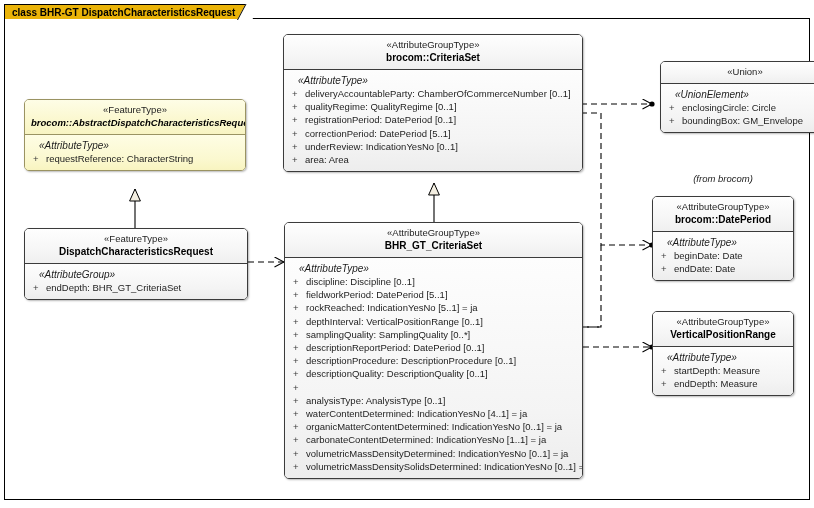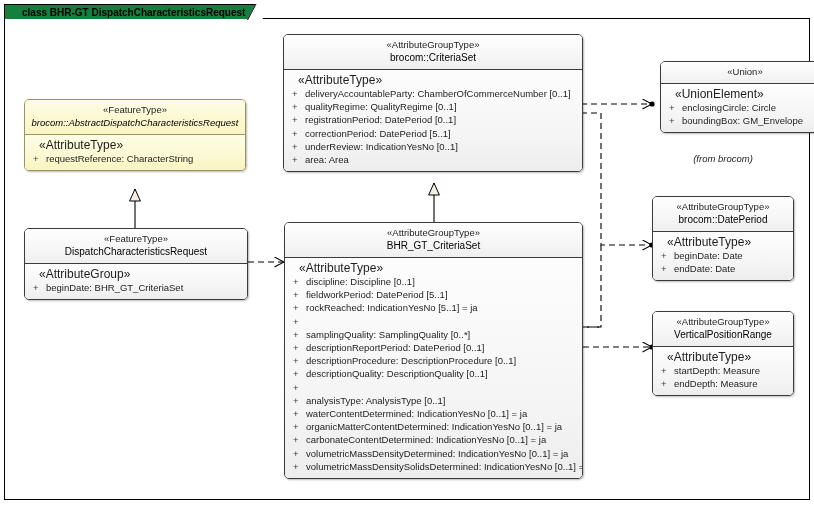--- a/index.html
+++ b/index.html
@@ -30,24 +30,24 @@
     border: 1px solid #000000;
     box-sizing: border-box;
     background: transparent;
   }
   .frame-tab {
     position: absolute;
     left: 4px;
     top: 4px;
     height: 15px;
     box-sizing: border-box;
-    background: #15803d;
+    background: #eab308;
     border: 1px solid #000000;
     border-bottom: none;
-    padding: 1px 16px 1px 17px;
+    padding: 1px 16px 1px 7px;
     font-size: 10px;
     font-weight: bold;
     color: #000000;
     line-height: 13px;
     white-space: nowrap;
     z-index: 5;
   }
   
   .frame-tab-cut {
     position: absolute;
@@ -90,43 +90,44 @@
     border-bottom-color: #9a9362;
   }
   .stereo {
     font-size: 9.5px;
     color: #1d1d1d;
     line-height: 12px;
     white-space: nowrap;
   }
   .cname {
     font-size: 10px;
-    font-weight: normal;
+    font-weight: bold;
     color: #000000;
     line-height: 13px;
     white-space: nowrap;
   }
   .cname.abstract {
     font-style: italic;
   }
 
   .uml-body {
     padding: 4px 4px 5px 4px;
     background: linear-gradient(to bottom, #fdfdfd 0%, #f4f4f4 70%, #ededed 100%);
   }
   .uml.yellow .uml-body {
     background: linear-gradient(to bottom, #fefde4 0%, #fbf8cf 70%, #f8f4c0 100%);
   }
 
   .grp-stereo {
-    font-size: 12px;
+    font-size: 10px;
     color: #1d1d1d;
     line-height: 13px;
     padding-left: 10px;
     white-space: nowrap;
+    font-style: italic;
   }
   .attr {
     font-size: 9.5px;
     color: #1d1d1d;
     line-height: 13.2px;
     white-space: nowrap;
     display: flex;
   }
   .attr .vis {
     display: inline-block;
@@ -142,20 +143,21 @@
   }
 
   .from-note {
     position: absolute;
     font-size: 9.5px;
     font-style: italic;
     color: #1d1d1d;
     text-align: center;
     white-space: nowrap;
     z-index: 3;
+    margin-top: 20px;
   }
 
   
   .conn-svg {
     position: absolute;
     left: 0;
     top: 0;
     width: 814px;
     height: 508px;
     z-index: 2;
@@ -263,21 +265,21 @@
 
   <div class="uml" style="left:24px; top:228px; width:224px;">
     <div class="uml-head">
       <div class="stereo">«FeatureType»</div>
       <div class="cname">DispatchCharacteristicsRequest</div>
     </div>
     <div class="uml-body">
       <div class="grp-stereo">«AttributeGroup»</div>
       <div class="attr">
         <span class="vis">+</span>
-        <span class="sig">beginDate: BHR_GT_CriteriaSet</span>
+        <span class="sig">endDepth: BHR_GT_CriteriaSet</span>
       </div>
     </div>
   </div>
 
   <div class="uml" style="left:284px; top:222px; width:299px;">
     <div class="uml-head">
       <div class="stereo">«AttributeGroupType»</div>
       <div class="cname">BHR_GT_CriteriaSet</div>
     </div>
     <div class="uml-body">
@@ -289,20 +291,21 @@
       <div class="attr">
         <span class="vis">+</span>
         <span class="sig">fieldworkPeriod: DatePeriod [5..1]</span>
       </div>
       <div class="attr">
         <span class="vis">+</span>
         <span class="sig">rockReached: IndicationYesNo [5..1] = ja</span>
       </div>
       <div class="attr">
         <span class="vis">+</span>
+        <span class="sig">depthInterval: VerticalPositionRange [0..1]</span>
       </div>
       <div class="attr">
         <span class="vis">+</span>
         <span class="sig">samplingQuality: SamplingQuality [0..*]</span>
       </div>
       <div class="attr">
         <span class="vis">+</span>
         <span class="sig">descriptionReportPeriod: DatePeriod [0..1]</span>
       </div>
       <div class="attr">
@@ -315,29 +318,29 @@
       </div>
       <div class="attr">
         <span class="vis">+</span>
       </div>
       <div class="attr">
         <span class="vis">+</span>
         <span class="sig">analysisType: AnalysisType [0..1]</span>
       </div>
       <div class="attr">
         <span class="vis">+</span>
-        <span class="sig">waterContentDetermined: IndicationYesNo [0..1] = ja</span>
+        <span class="sig">waterContentDetermined: IndicationYesNo [4..1] = ja</span>
       </div>
       <div class="attr">
         <span class="vis">+</span>
         <span class="sig">organicMatterContentDetermined: IndicationYesNo [0..1] = ja</span>
       </div>
       <div class="attr">
         <span class="vis">+</span>
-        <span class="sig">carbonateContentDetermined: IndicationYesNo [0..1] = ja</span>
+        <span class="sig">carbonateContentDetermined: IndicationYesNo [1..1] = ja</span>
       </div>
       <div class="attr">
         <span class="vis">+</span>
         <span class="sig">volumetricMassDensityDetermined: IndicationYesNo [0..1] = ja</span>
       </div>
       <div class="attr">
         <span class="vis">+</span>
         <span class="sig">volumetricMassDensitySolidsDetermined: IndicationYesNo [0..1] = ja</span>
       </div>
     </div>

